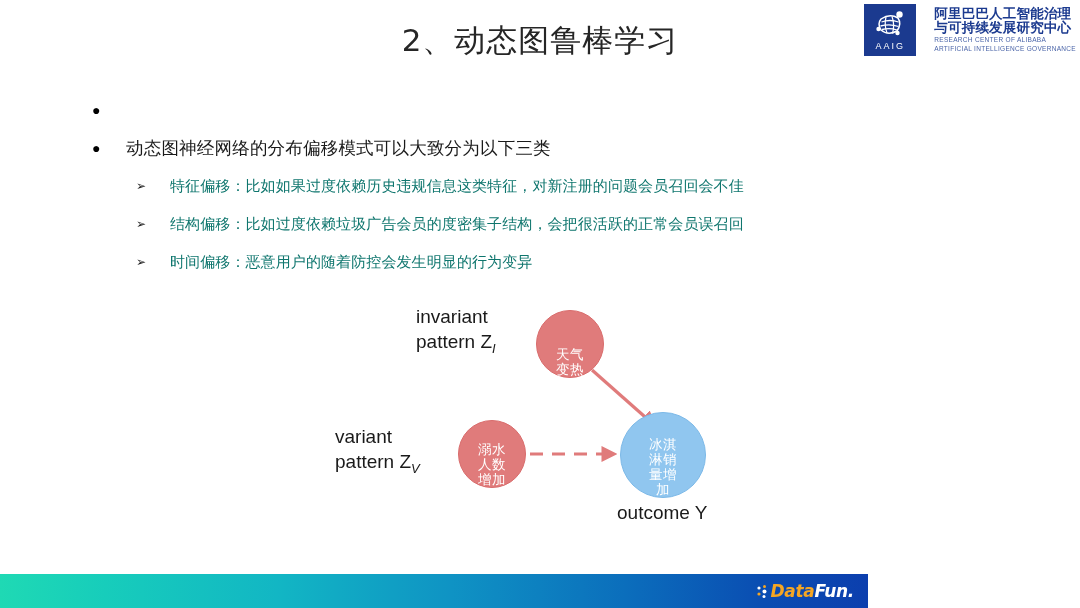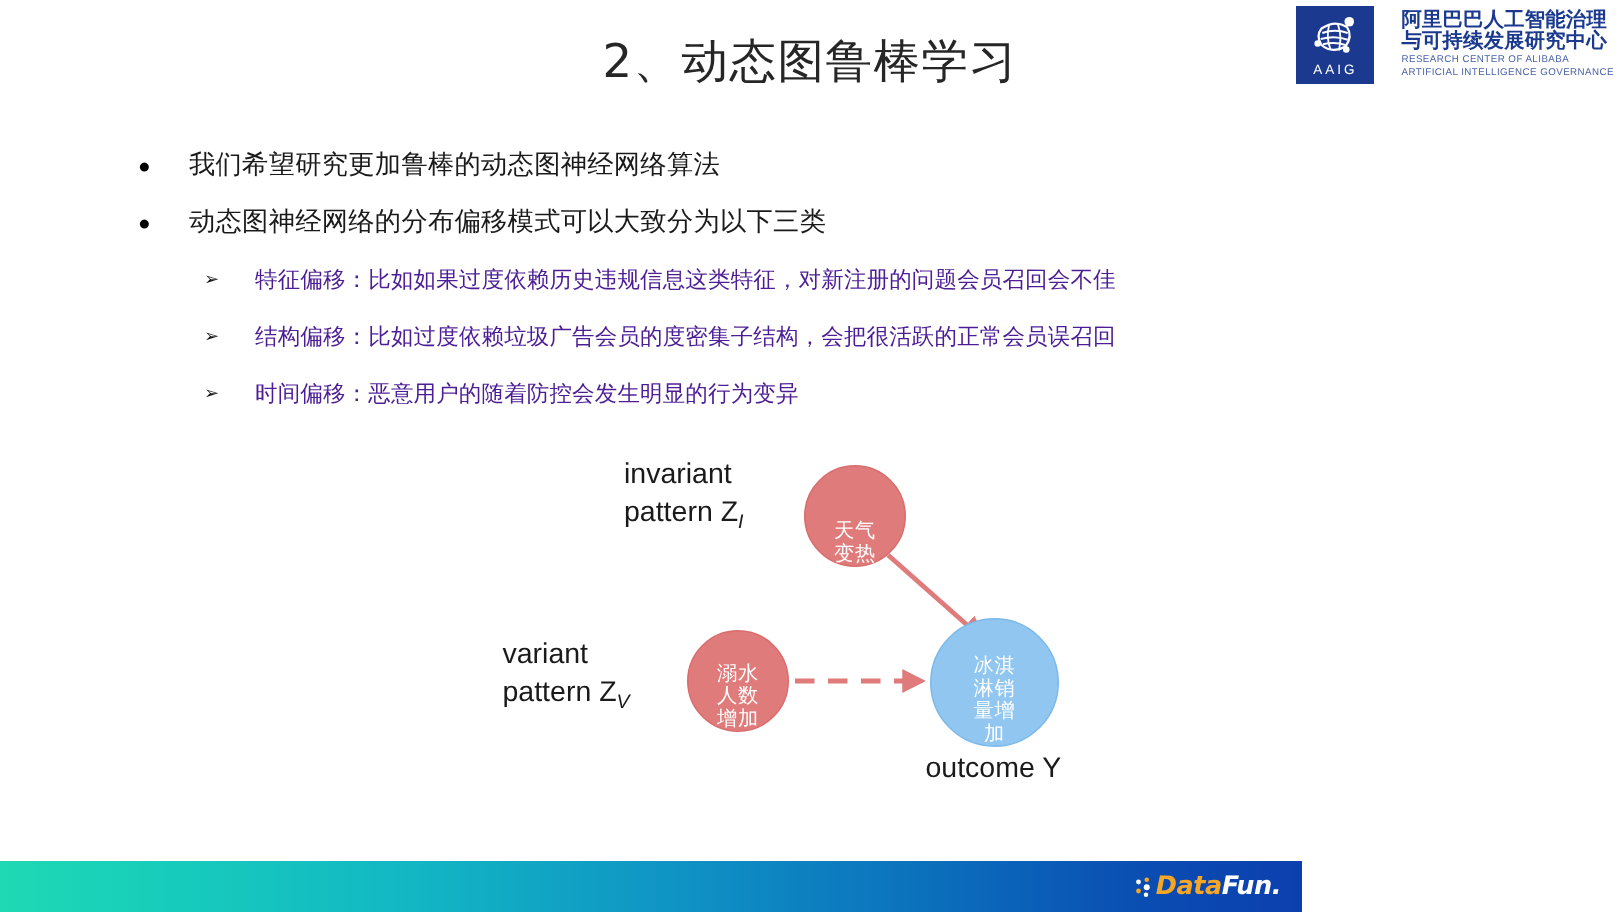--- a/index.html
+++ b/index.html
@@ -69,21 +69,21 @@
     font-size: 17.5px; color: #1a1a1a; line-height: 30px;
     font-family: "DejaVu Sans", sans-serif; letter-spacing: 0.2px;
   }
   .sub-bullets { margin-top: 10px; margin-left: 44px; }
   .bullet-l2 { display: flex; align-items: flex-start; margin-bottom: 12px; }
   .bullet-l2 .marker {
     width: 34px; flex: none; color: #1a1a1a; font-size: 12px;
     line-height: 26px; text-align: left;
   }
   .bullet-l2 .text {
-    font-size: 15px; color: #4c1d95; line-height: 26px;
+    font-size: 15px; color: #0f766e; line-height: 26px;
     font-family: "DejaVu Sans", sans-serif; letter-spacing: 0.1px;
   }
 
   
   .diagram {
     position: absolute; left: 320px; top: 296px;
     width: 440px; height: 240px;
   }
   .diagram svg { position: absolute; left: 0; top: 0; }
 
@@ -183,21 +183,20 @@
       <div class="logo-en">ARTIFICIAL INTELLIGENCE GOVERNANCE</div>
     </div>
   </div>
 
   <div class="slide-title">2、动态图鲁棒学习</div>
 
   <div class="bullets">
 
     <div class="bullet-l1">
       <span class="marker">●</span>
-      <span class="text">我们希望研究更加鲁棒的动态图神经网络算法</span>
     </div>
 
     <div class="bullet-l1">
       <span class="marker">●</span>
       <span class="text">动态图神经网络的分布偏移模式可以大致分为以下三类</span>
     </div>
 
     <div class="sub-bullets">
       <div class="bullet-l2">
         <span class="marker">➢</span>

